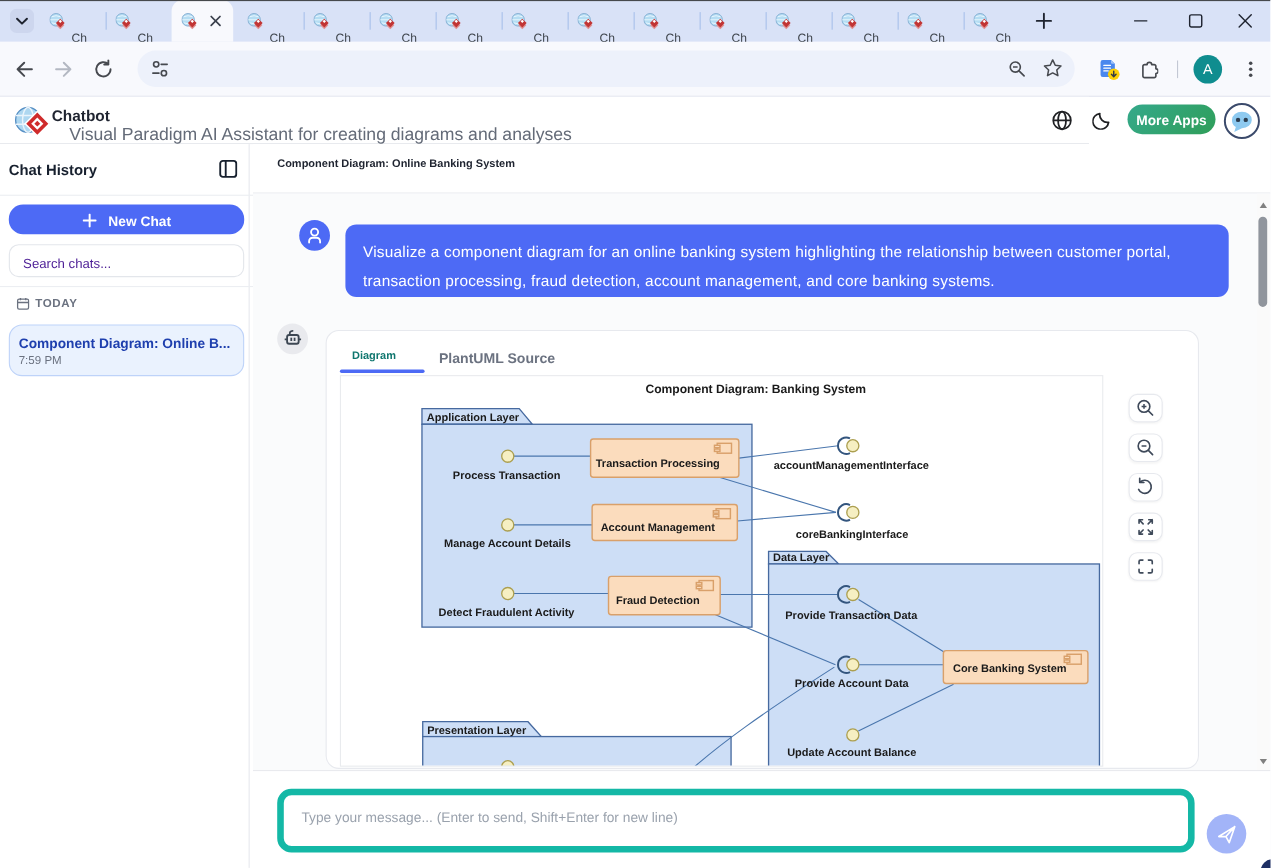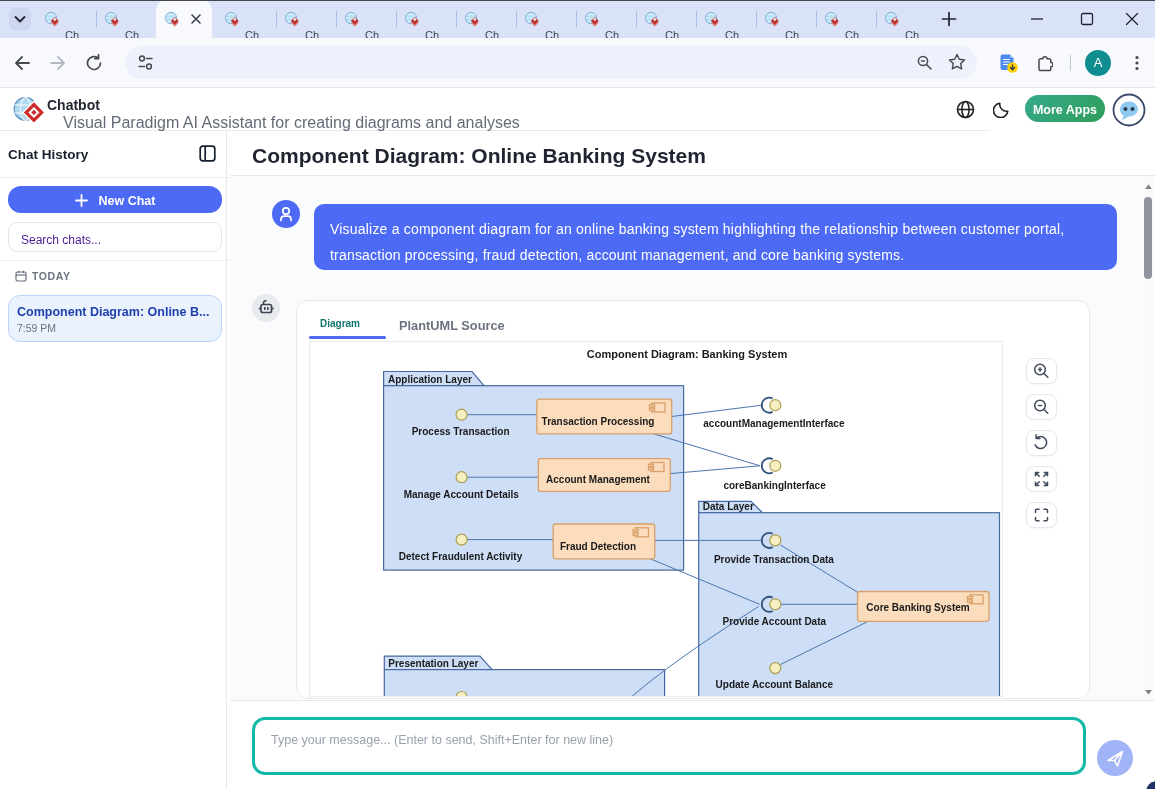--- a/index.html
+++ b/index.html
@@ -37,35 +37,35 @@
      background:#fff; font-size:12px; color:#4c1d95; line-height:26px; padding-left:12px; padding-top:4px; }
   .sbline { position:absolute; left:0; width:230px; height:1px; background:#eceef2; }
   #today { position:absolute; left:32px; top:139px; font-size:10.5px; font-weight:bold; color:#6b7280; letter-spacing:0.6px; }
   #chatitem { position:absolute; left:8px; top:164px; width:214px; height:47px; background:#eaf2fe; border:1px solid #bed3f9; border-radius:12px; }
   #chatitem .t { position:absolute; left:8px; top:9px; width:200px; font-size:12.5px; font-weight:bold; color:#1e3fae; white-space:nowrap; overflow:hidden; text-overflow:clip; }
   #chatitem .d { position:absolute; left:8px; top:26px; font-size:10.5px; color:#6b7280; }
 
   
   #main { position:absolute; left:230px; top:131px; width:925px; height:658px; }
   #mtitle { position:absolute; left:0; top:0; width:925px; height:45px; background:#fff; border-bottom:1px solid #e8eaee; }
-  #mtitle span { position:absolute; left:22px; top:13px; font-size:21px; font-weight:bold; color:#1f2430; }
+  #mtitle span { position:absolute; left:22px; top:13px; font-size:10px; font-weight:bold; color:#1f2430; }
   #chatarea { position:absolute; left:0; top:45px; width:925px; height:524px; background:#fafbfc; }
   #uavatar { position:absolute; left:42px; top:24px; width:28px; height:28px; border-radius:50%; background:#4d6af5; }
   #bubble { position:absolute; left:84px; top:28px; width:803px; height:66px; background:#4d6af5; border-radius:10px;
      color:#fff; font-size:14px; line-height:26px; padding:12px 16px 0; letter-spacing:0.2px; overflow:hidden; }
   #botcirc { position:absolute; left:22px; top:118px; width:28px; height:28px; border-radius:50%; background:#e9eaee; }
   #card { position:absolute; left:66px; top:124px; width:794px; height:399px; background:#fff; border:1px solid #e7e9ee; border-radius:12px; }
   .tab1 { position:absolute; left:23px; top:17px; font-size:10px; font-weight:bold; color:#0f766e; }
   .tab2 { position:absolute; left:102px; top:17px; font-size:12.8px; font-weight:bold; color:#6b7280; }
   .tabu { position:absolute; left:12px; top:35px; width:77px; height:2.5px; background:#4d6af5; border-radius:2px; }
   #canvas { position:absolute; left:12px; top:40px; width:694px; height:356px; background:#fff; border:1px solid #e9ebee; overflow:hidden; }
   .zbtn { position:absolute; left:729px; width:31px; height:26px; background:#fff; border:1px solid #e7e9ee; border-radius:8px; box-shadow:0 1px 2px rgba(0,0,0,0.04); }
 
   #inputbar { position:absolute; left:0; top:569px; width:925px; height:89px; background:#fff; border-top:1px solid #e9eaee; }
-  #inputbox { position:absolute; left:22px; top:16px; width:834px; height:58px; border:3px solid #14b8a6; border-radius:13px; background:#fff; }
+  #inputbox { position:absolute; left:22px; top:16px; width:834px; height:58px; border:6px solid #14b8a6; border-radius:13px; background:#fff; }
   #inputbox span { position:absolute; left:16px; top:13px; font-size:12.5px; color:#9aa2ad; }
   #sendbtn { position:absolute; left:867px; top:39px; width:36px; height:36px; border-radius:50%; background:#a2b4f8; }
 
   
   #sb { position:absolute; left:1143px; top:176px; width:11px; height:524px; background:#fafafa; }
   #sbthumb { position:absolute; left:1px; top:21px; width:8px; height:82px; background:#90959d; border-radius:4px; }
 </style>
 </head>
 <body>
 

